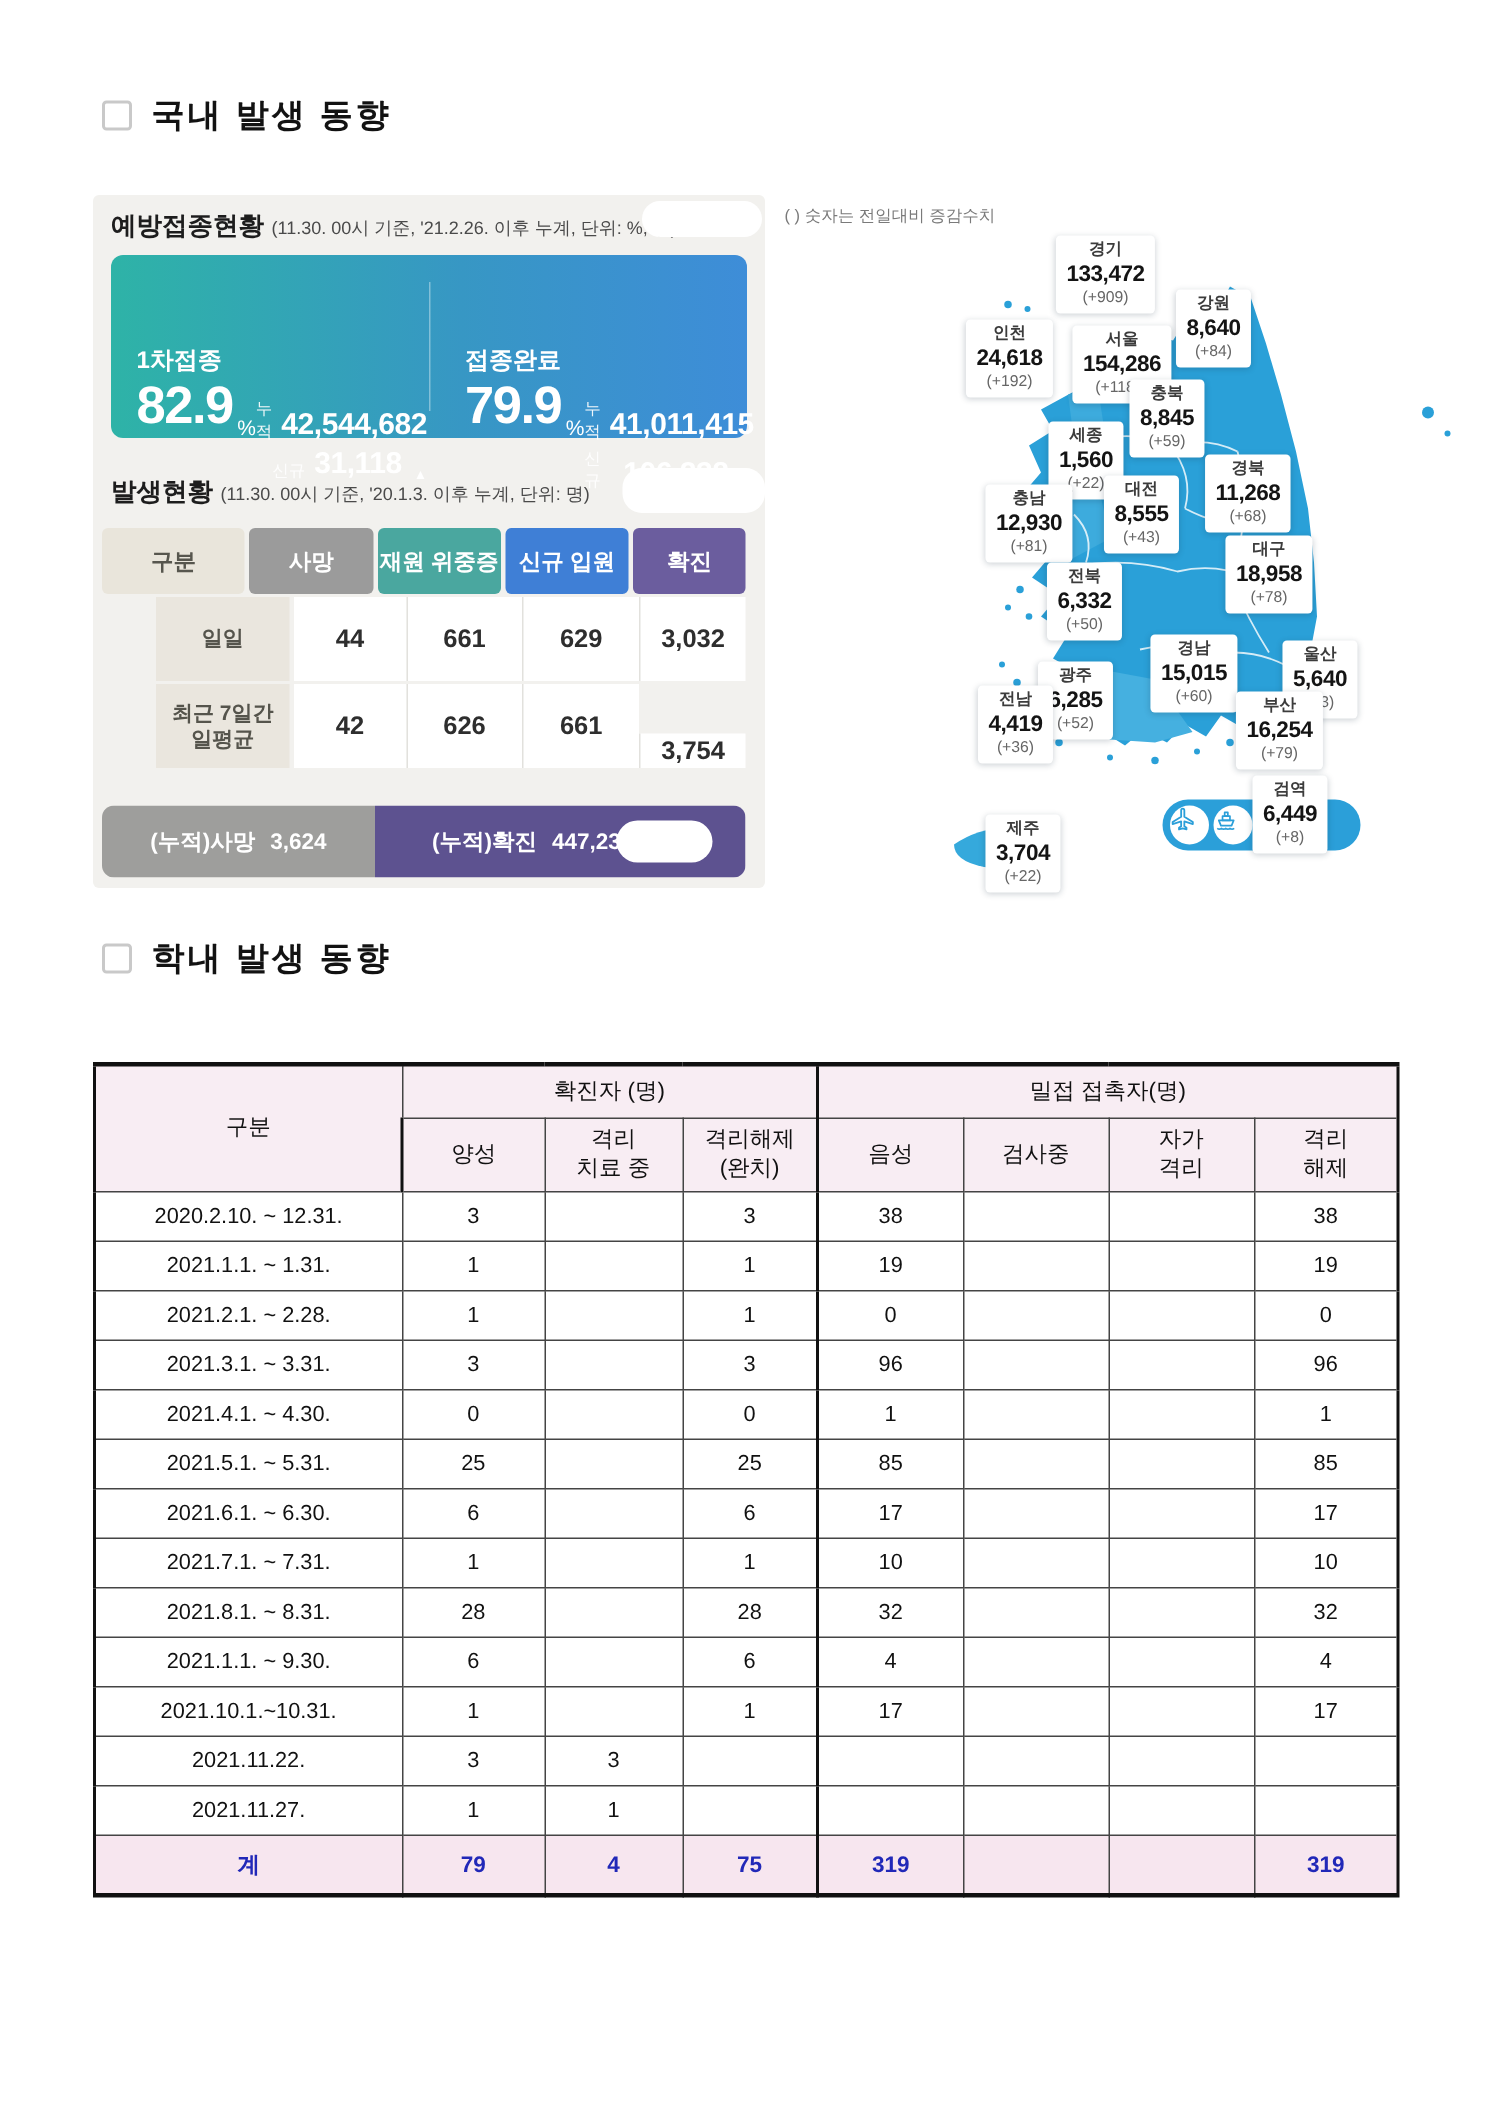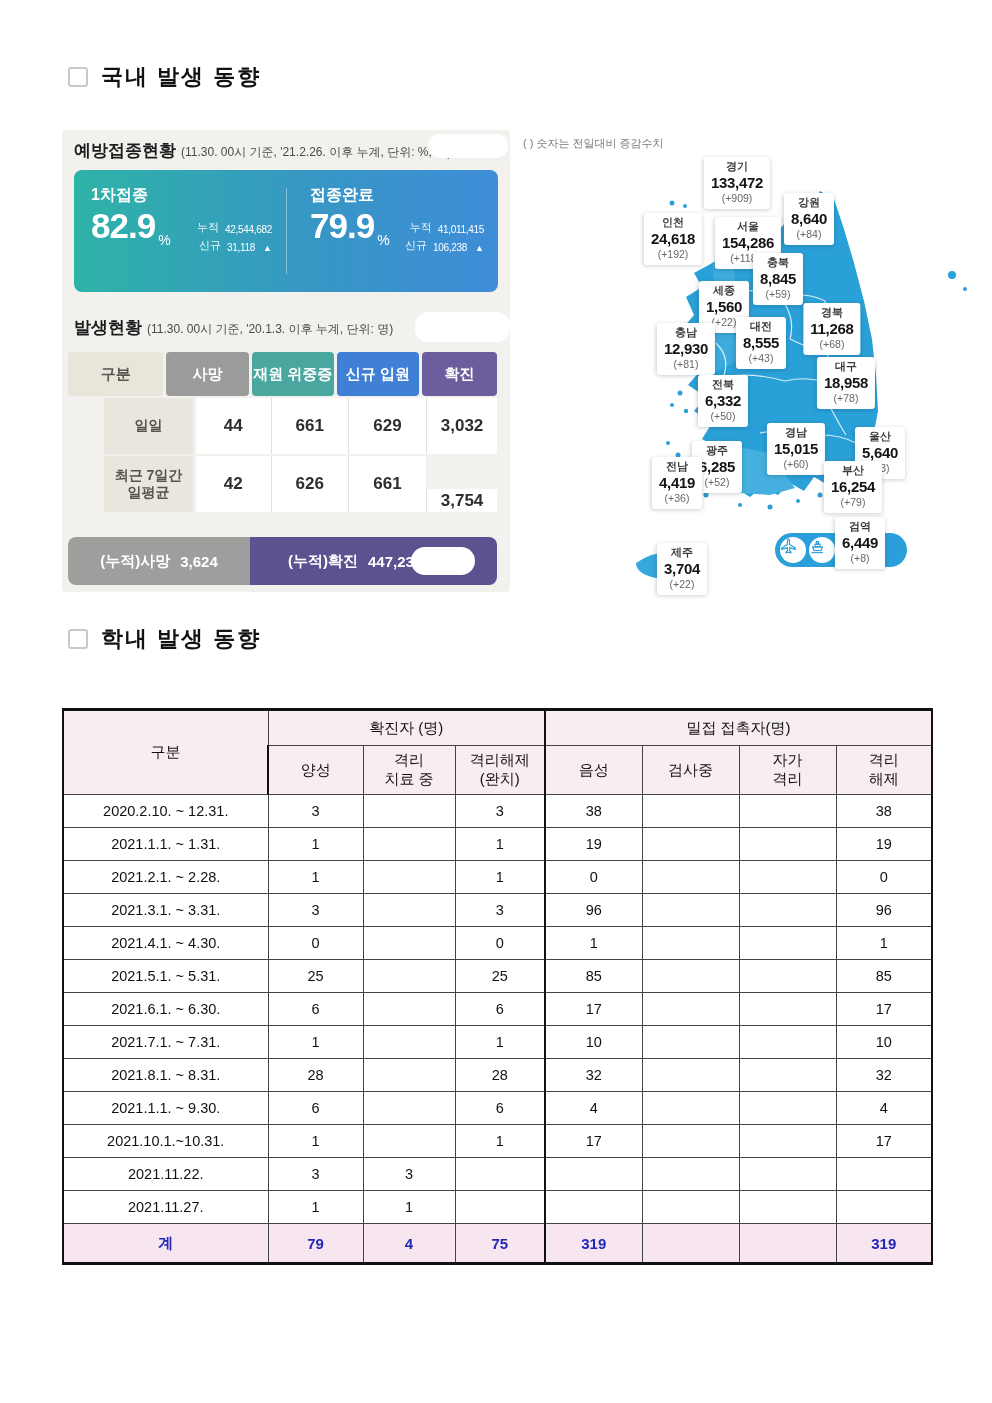--- a/index.html
+++ b/index.html
@@ -14,29 +14,29 @@
   .panel{position:absolute;left:62px;top:130px;width:448px;height:462px;background:#f2f1ee;border-radius:4px;}
   .p-titlerow{position:absolute;left:12px;display:flex;align-items:baseline;gap:5px;white-space:nowrap;}
   .p-title{font-size:17px;font-weight:bold;color:#1d1d1d;}
   .p-sub{font-size:12px;color:#4a4a4a;}
   .white-patch{position:absolute;background:#fff;border-radius:13px;}
 
   
   .banner{position:absolute;left:12px;top:40px;width:424px;height:122px;border-radius:8px;
           background:linear-gradient(90deg,#2eb3a7 0%,#3797c4 55%,#3e8dd8 100%);display:flex;}
   .banner .divider{position:absolute;left:50%;top:18px;bottom:18px;width:1px;background:rgba(255,255,255,.38);}
-  .v-half{width:50%;padding:15px 10px 10px 17px;box-sizing:border-box;color:#fff;}
+  .v-half{width:50%;padding:15px 10px 10px 17px;box-sizing:border-box;color:#fff;margin-top:45px;}
   .v-label{font-size:16px;font-weight:bold;margin-bottom:2px;}
   .v-row{display:flex;align-items:flex-start;}
   .v-big{font-size:35px;font-weight:bold;line-height:1.05;letter-spacing:-1px;}
   .v-unit{font-size:14px;margin:24px 0 0 3px;}
   .v-stats{margin-left:auto;margin-top:12px;padding-right:4px;}
   .v-stats .line{display:flex;align-items:flex-end;justify-content:flex-end;gap:6px;margin-bottom:3px;}
   .s-label{font-size:11px;opacity:.92;}
-  .s-val{font-size:10px;font-weight:normal;letter-spacing:-0.3px;}
+  .s-val{font-size:20px;font-weight:bold;letter-spacing:-0.3px;}
   .arrow{font-size:9px;margin-left:2px;}
 
   
   .ob-table{position:absolute;left:6px;top:222px;width:429px;}
   .ob-head{display:flex;gap:3px;height:44px;}
   .ob-hcell{display:flex;align-items:center;justify-content:center;font-size:15px;font-weight:bold;color:#fff;border-radius:4px;}
   .ob-hcell.c0{background:#e9e5db;color:#57564e;}
   .ob-hcell.c1{background:#9b9b9b;}
   .ob-hcell.c2{background:#4aa79f;}
   .ob-hcell.c3{background:#3f7fd6;}

